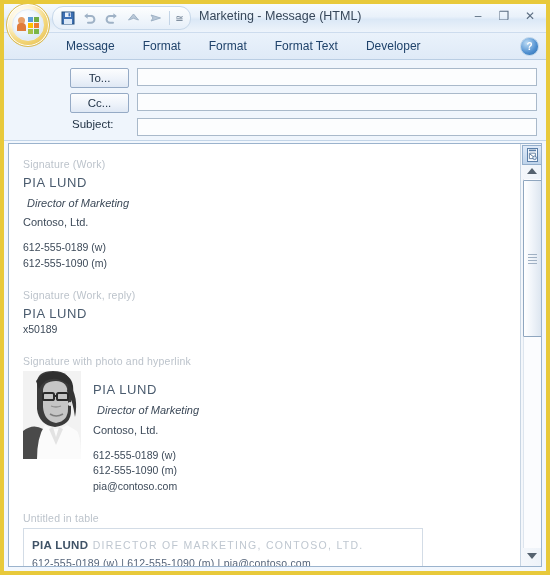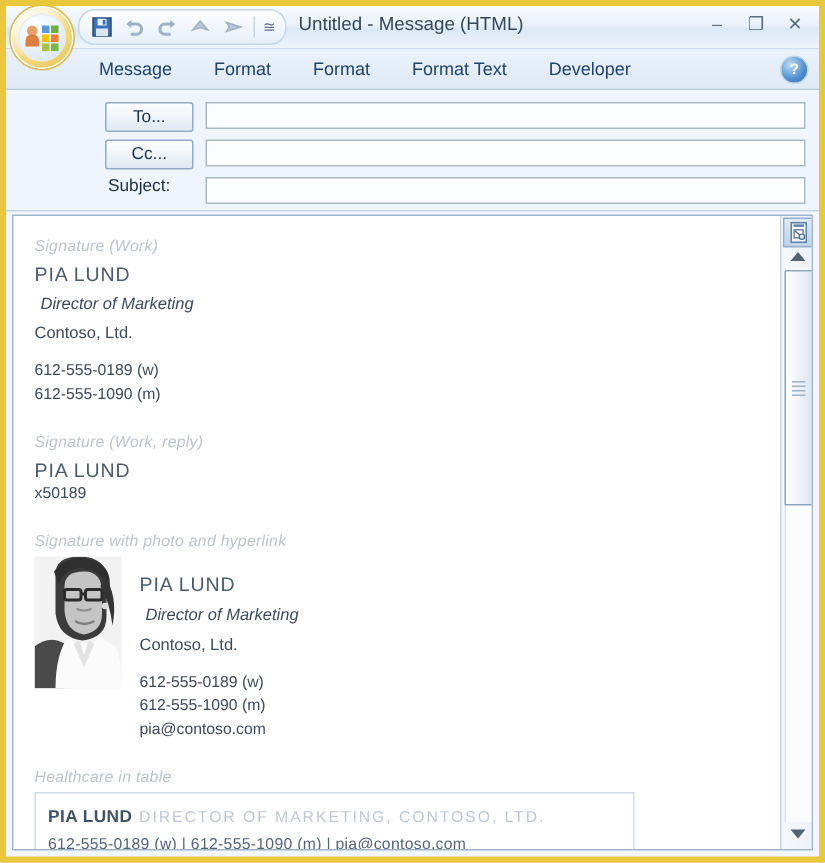--- a/index.html
+++ b/index.html
@@ -136,21 +136,21 @@
     box-sizing:border-box;
     overflow:hidden;
   }
   .bodyscrollpad{
     position:absolute;left:0;top:0;right:22px;bottom:0;
     overflow:hidden;
     padding:14px 12px 10px 14px;box-sizing:border-box;
     background:#fff;
   }
   .seclabel{
-    font-size:10.5px;color:#bcc3cb;margin:0 0 4px 0;letter-spacing:.2px;font-style:italic;
+    font-size:10.5px;color:#bcc3cb;margin:0 0 4px 0;letter-spacing:.2px;
   }
   .signame{
     font-size:13px;color:#4a5b6e;letter-spacing:.6px;margin:0;line-height:1.35;
   }
   .sigtitle{
     font-size:11px;color:#3d4a59;font-style:italic;margin:4px;line-height:1.45;
   }
   .sigcompany{font-size:11px;color:#3d4a59;margin:0;line-height:1.45;}
   .sigline{font-size:10.5px;color:#3d4a59;margin:0;line-height:1.5;}
   .gap{height:9px;}
@@ -261,21 +261,21 @@
       </div>
       <div class="qbtn">
         <svg width="15" height="14" viewBox="0 0 15 14">
           <path d="M3 4 L12.5 7 L3 10 L5 7 Z" fill="#b9c8d8" stroke="#9fb2c6"></path>
         </svg>
       </div>
       <div class="qsep"></div>
       <div class="qbtn" style="width:13px;font-size:10px;color:#5d7085;">≅</div>
     </div>
 
-    <div class="title-text">Untitled  -  Message (HTML)</div>
+    <div class="title-text">Marketing  -  Message (HTML)</div>
 
     <div class="wbtns">
       <div class="wbtn">–</div>
       <div class="wbtn">❐</div>
       <div class="wbtn">✕</div>
     </div>
   </div>
 
   <div class="tabbar">
     <div style="width:48px;"></div>
@@ -357,21 +357,21 @@
             <p class="sigline">612-555-0189 (w)</p>
             <p class="sigline">612-555-1090 (m)</p>
             <p class="sigline">pia@contoso.com</p>
           </div>
         </div>
       </div>
 
       <div class="blockgap"></div>
 
       <div>
-        <p class="seclabel">Healthcare in table</p>
+        <p class="seclabel">Untitled in table</p>
         <table class="sigtable">
           <tbody>
               <tr>
             <td colspan="2" class="tbl-top">
               <span class="tbl-name">PIA LUND</span>
               <span class="tbl-role">DIRECTOR OF MARKETING, CONTOSO, LTD.</span>
               <div class="tbl-contact">612-555-0189 (w)  |  612-555-1090 (m)  |  pia@contoso.com</div>
             </td>
           </tr>
           <tr>

